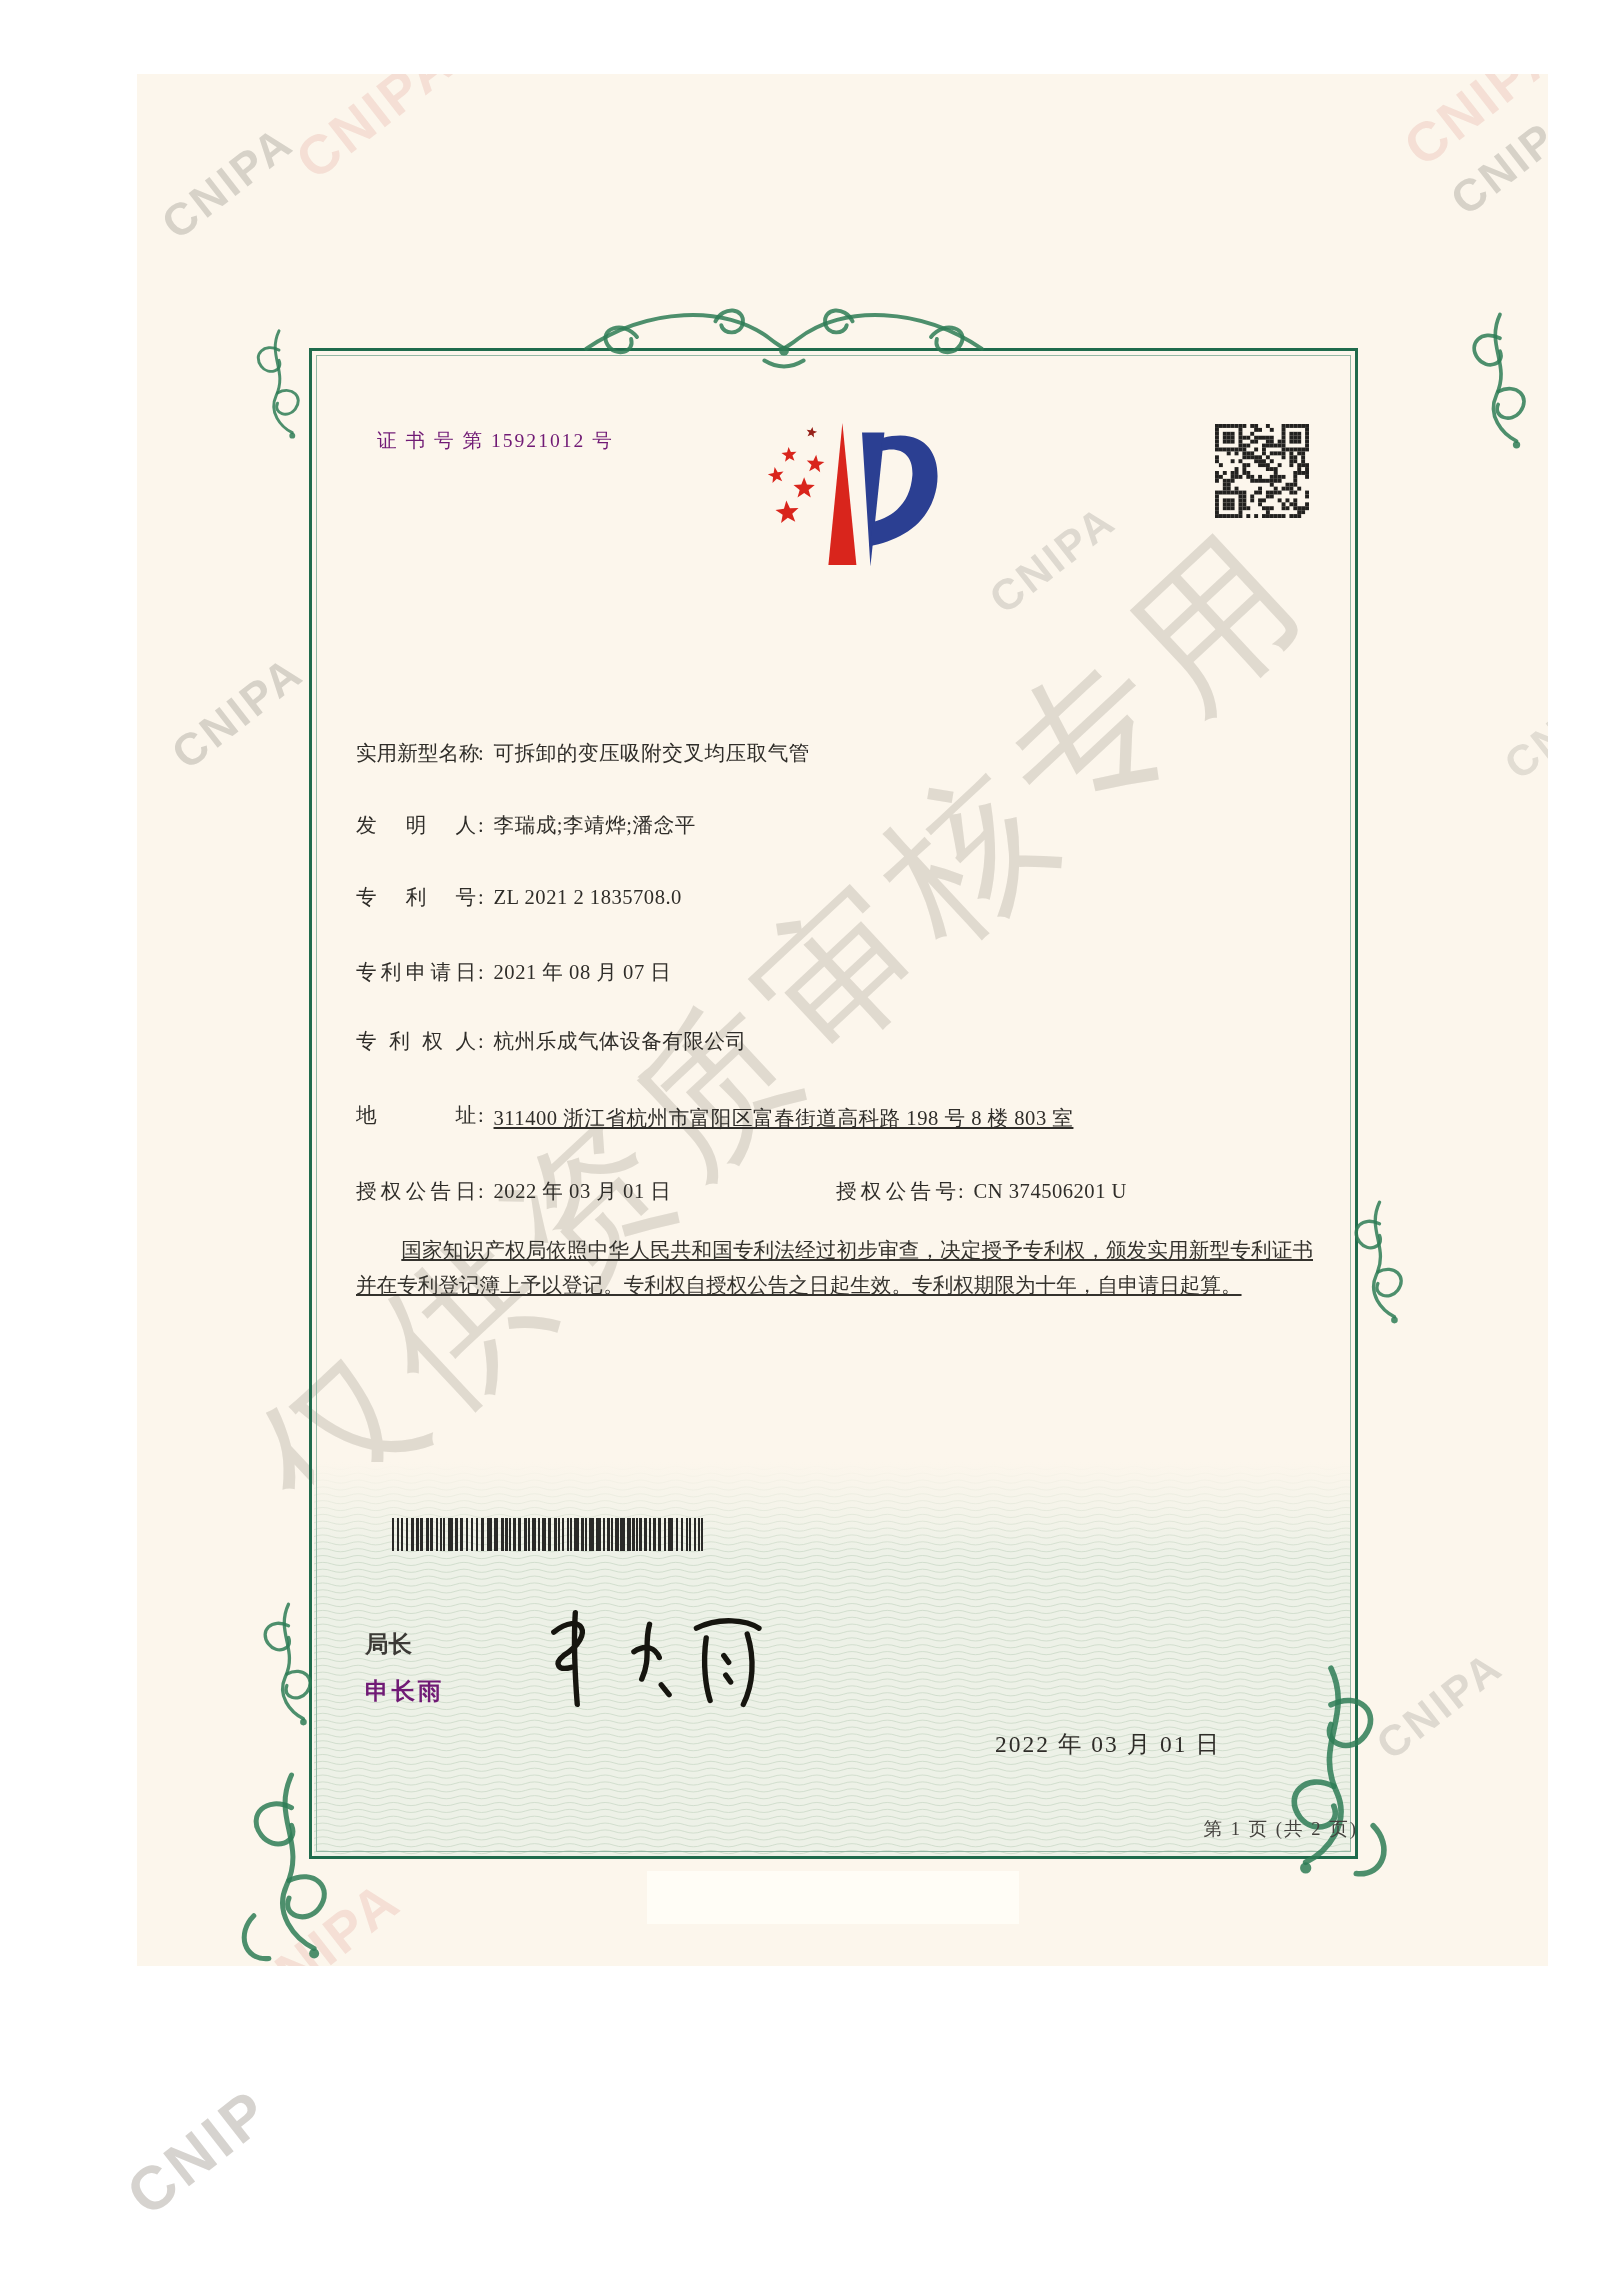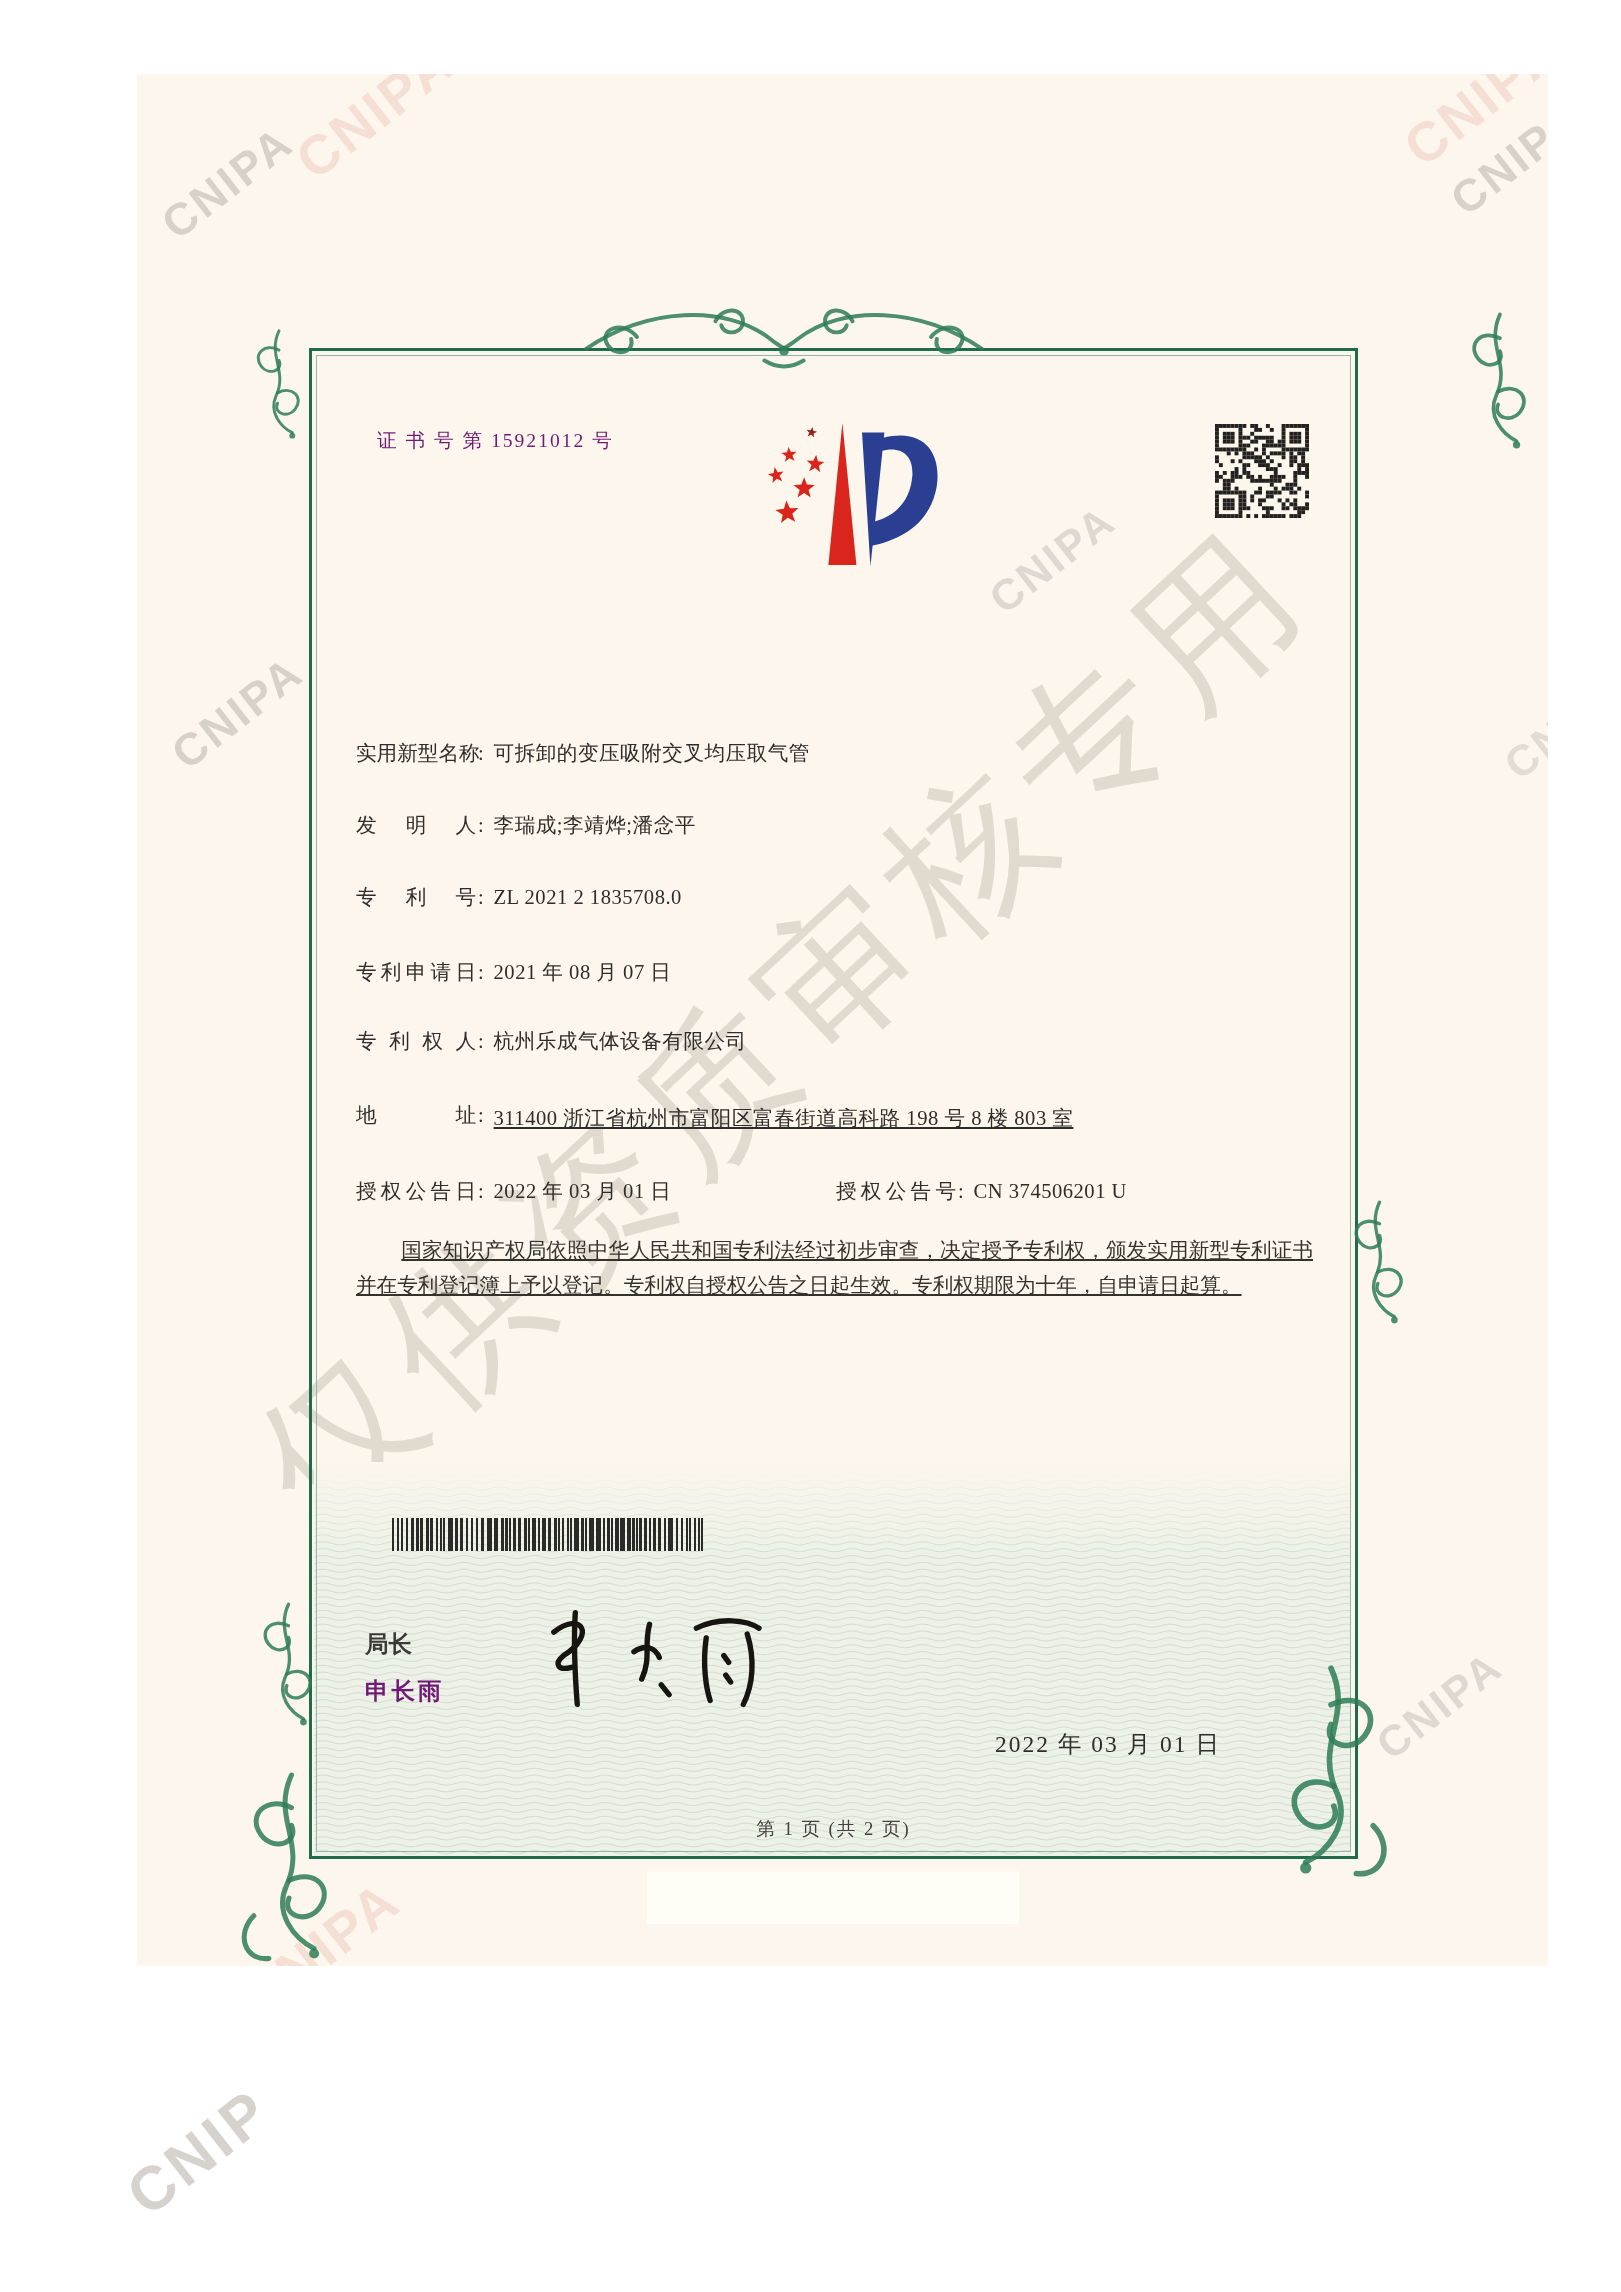--- a/index.html
+++ b/index.html
@@ -42,21 +42,21 @@
   .band{position:absolute;left:177px;top:1388px;width:1037px;height:394px;background:#edf1e7;}
   .band-fade{position:absolute;left:177px;top:1388px;width:1037px;height:93px;
          background:linear-gradient(#fcf6ec,rgba(252,246,236,0));}
   .barcode{position:absolute;left:255px;top:1444px;width:323px;height:33px;display:flex;align-items:stretch;}
   .barcode div{background:#2a2a28;height:100%;}
   .sig-title{position:absolute;left:228px;top:1554px;font-size:23.5px;font-weight:bold;
          color:#3c3a36;font-family:"Liberation Sans","DejaVu Sans",sans-serif;}
   .sig-name{position:absolute;left:228px;top:1601px;font-size:23.5px;font-weight:bold;
          color:#701a75;font-family:"Liberation Sans","DejaVu Sans",sans-serif;letter-spacing:2.9px;}
   .issue-date{position:absolute;left:858px;top:1654px;font-size:23.5px;color:#2f2d29;letter-spacing:2px;}
-  .page-no{position:absolute;left:172px;top:1742px;width:1049px;text-align:center;
+  .page-no{position:absolute;left:172px;top:1742px;width:1049px;text-align:right;
          font-size:18.6px;color:#44423e;letter-spacing:2px;}
   .footer-strip{position:absolute;left:510px;top:1797px;width:372px;height:53px;background:#fffdf6;}
   .footer-note{position:absolute;left:172px;top:1808px;width:1049px;text-align:center;
          font-size:21.6px;color:#43413c;letter-spacing:3.9px;}
   
   .orn{position:absolute;pointer-events:none;}
   .orn path{fill:none;stroke:#2e7c56;stroke-width:4;stroke-linecap:round;opacity:.85;}
   .orn circle{fill:#2e7c56;opacity:.85;}
   .flipx{transform:scaleX(-1);}
 </style>

